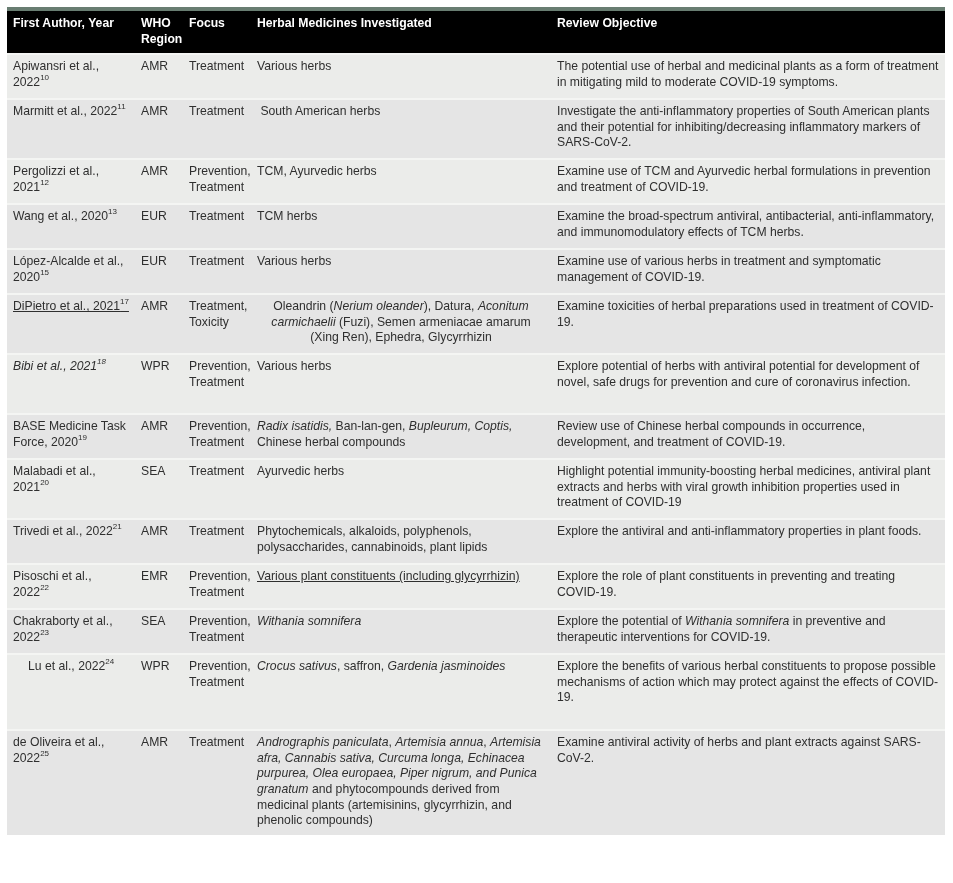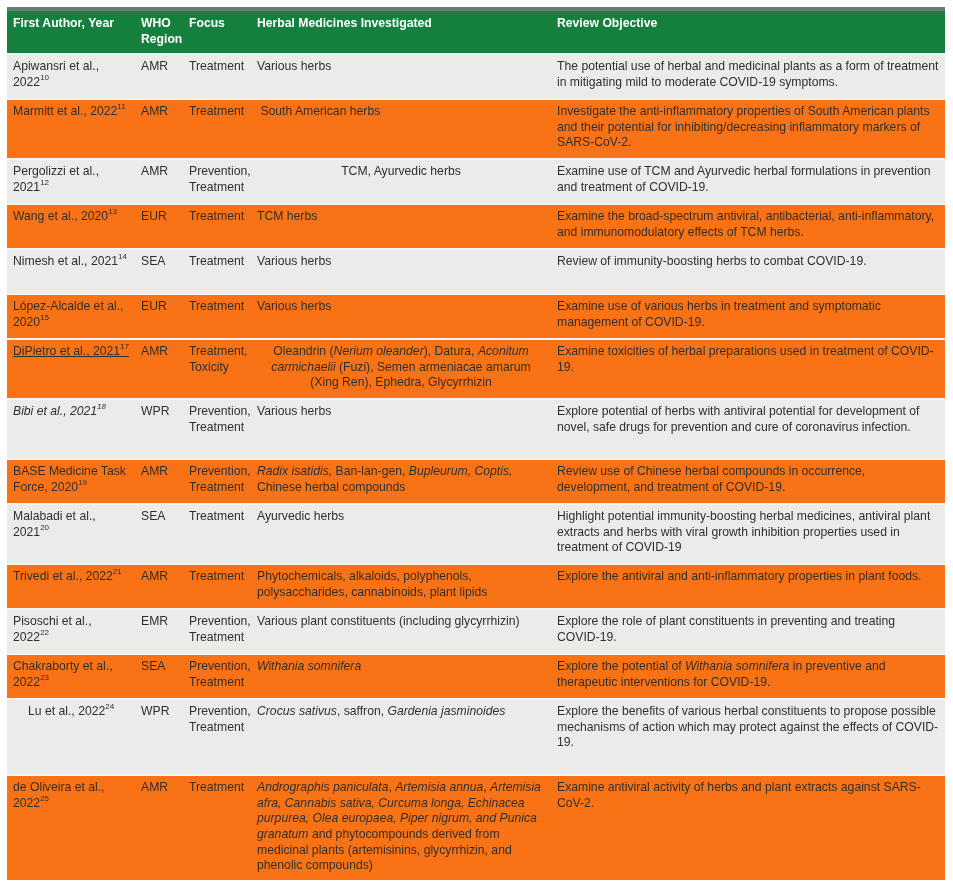--- a/index.html
+++ b/index.html
@@ -1,24 +1,24 @@
 <!DOCTYPE html>
 <html><head>
 <meta charset="utf-8">
 <style>
   html, body { margin: 0; padding: 0; background: #ffffff; }
   body { width: 953px; height: 883px; overflow: hidden; font-family: "Liberation Sans", sans-serif; }
   .wrap { position: absolute; left: 7px; top: 7px; width: 938px; }
   .topbar { height: 4px; background: #687d71; }
   table { border-collapse: collapse; width: 938px; table-layout: fixed; font-size: 12.2px; line-height: 15.6px; color: #2f2f2f; }
   col.c1 { width: 128px; } col.c2 { width: 48px; } col.c3 { width: 68px; } col.c4 { width: 300px; } col.c5 { width: 394px; }
-  thead th { background: #15803d; color: #ffffff; font-weight: bold; text-align: left; vertical-align: top; padding: 5px 6px 6px 6px; height: 31px; }
+  thead th { background: #000000; color: #ffffff; font-weight: bold; text-align: left; vertical-align: top; padding: 5px 6px 6px 6px; height: 31px; }
   tbody td { vertical-align: top; padding: 4px 6px 6px 6px; }
   tbody tr.odd td { background: #ebecea; }
-  tbody tr.even td { background: #f97316; }
+  tbody tr.even td { background: #e5e5e5; }
   tbody tr { border-top: 2px solid #f4f5f3; }
   sup { font-size: 8px; line-height: 0; vertical-align: super; position: relative; top: -1px; }
   i { font-style: italic; }
 </style>
 </head>
 <body>
 
 <div class="wrap">
   <div class="topbar"></div>
   <table>
@@ -50,36 +50,29 @@
           <td style="height: 48px;"><span>Marmitt et al., 2022</span><sup>11</sup></td>
           <td>AMR</td>
           <td>Treatment</td>
           <td style="white-space: pre-wrap;"><span> South American herbs</span></td>
           <td><span>Investigate the anti-inflammatory properties of South American plants and their potential for inhibiting/decreasing inflammatory markers of SARS-CoV-2.</span></td>
         </tr>
         <tr class="odd">
           <td style="height: 33px;"><span>Pergolizzi et al., 2021</span><sup>12</sup></td>
           <td>AMR</td>
           <td>Prevention, Treatment</td>
-          <td style="white-space: pre-wrap; text-align: center;"><span>TCM, Ayurvedic herbs</span></td>
+          <td style="white-space: pre-wrap;"><span>TCM, Ayurvedic herbs</span></td>
           <td><span>Examine use of TCM and Ayurvedic herbal formulations in prevention and treatment of COVID-19.</span></td>
         </tr>
         <tr class="even">
           <td style="height: 33px;"><span>Wang et al., 2020</span><sup>13</sup></td>
           <td>EUR</td>
           <td>Treatment</td>
           <td style="white-space: pre-wrap;"><span>TCM herbs</span></td>
           <td><span>Examine the broad-spectrum antiviral, antibacterial, anti-inflammatory, and immunomodulatory effects of TCM herbs.</span></td>
-        </tr>
-        <tr class="odd">
-          <td style="height: 33px;"><span>Nimesh et al., 2021</span><sup>14</sup></td>
-          <td>SEA</td>
-          <td>Treatment</td>
-          <td style="white-space: pre-wrap;"><span>Various herbs</span></td>
-          <td><span>Review of immunity-boosting herbs to combat COVID-19.</span></td>
         </tr>
         <tr class="even">
           <td style="height: 33px;"><span>López-Alcalde et al., 2020</span><sup>15</sup></td>
           <td>EUR</td>
           <td>Treatment</td>
           <td style="white-space: pre-wrap;"><span>Various herbs</span></td>
           <td><span>Examine use of various herbs in treatment and symptomatic management of COVID-19.</span></td>
         </tr>
         <tr class="even">
           <td style="height: 48px; text-decoration: underline;"><span>DiPietro et al., 2021</span><sup>17</sup></td>
@@ -113,21 +106,21 @@
           <td style="height: 33px;"><span>Trivedi et al., 2022</span><sup>21</sup></td>
           <td>AMR</td>
           <td>Treatment</td>
           <td style="white-space: pre-wrap;"><span>Phytochemicals, alkaloids, polyphenols, polysaccharides, cannabinoids, plant lipids</span></td>
           <td><span>Explore the antiviral and anti-inflammatory properties in plant foods.</span></td>
         </tr>
         <tr class="odd">
           <td style="height: 33px;"><span>Pisoschi et al., 2022</span><sup>22</sup></td>
           <td>EMR</td>
           <td>Prevention, Treatment</td>
-          <td style="white-space: pre-wrap;"><span>Various plant constituents (including glycyrrhizin)</span></td>
+          <td style="white-space: pre-wrap; text-decoration: underline;"><span>Various plant constituents (including glycyrrhizin)</span></td>
           <td><span>Explore the role of plant constituents in preventing and treating COVID-19.</span></td>
         </tr>
         <tr class="even">
           <td style="height: 33px;"><span>Chakraborty et al., 2022</span><sup>23</sup></td>
           <td>SEA</td>
           <td>Prevention, Treatment</td>
           <td style="white-space: pre-wrap;"><i>Withania somnifera</i></td>
           <td><span>Explore the potential of </span><i>Withania somnifera</i><span> in preventive and therapeutic interventions for COVID-19.</span></td>
         </tr>
         <tr class="odd">

